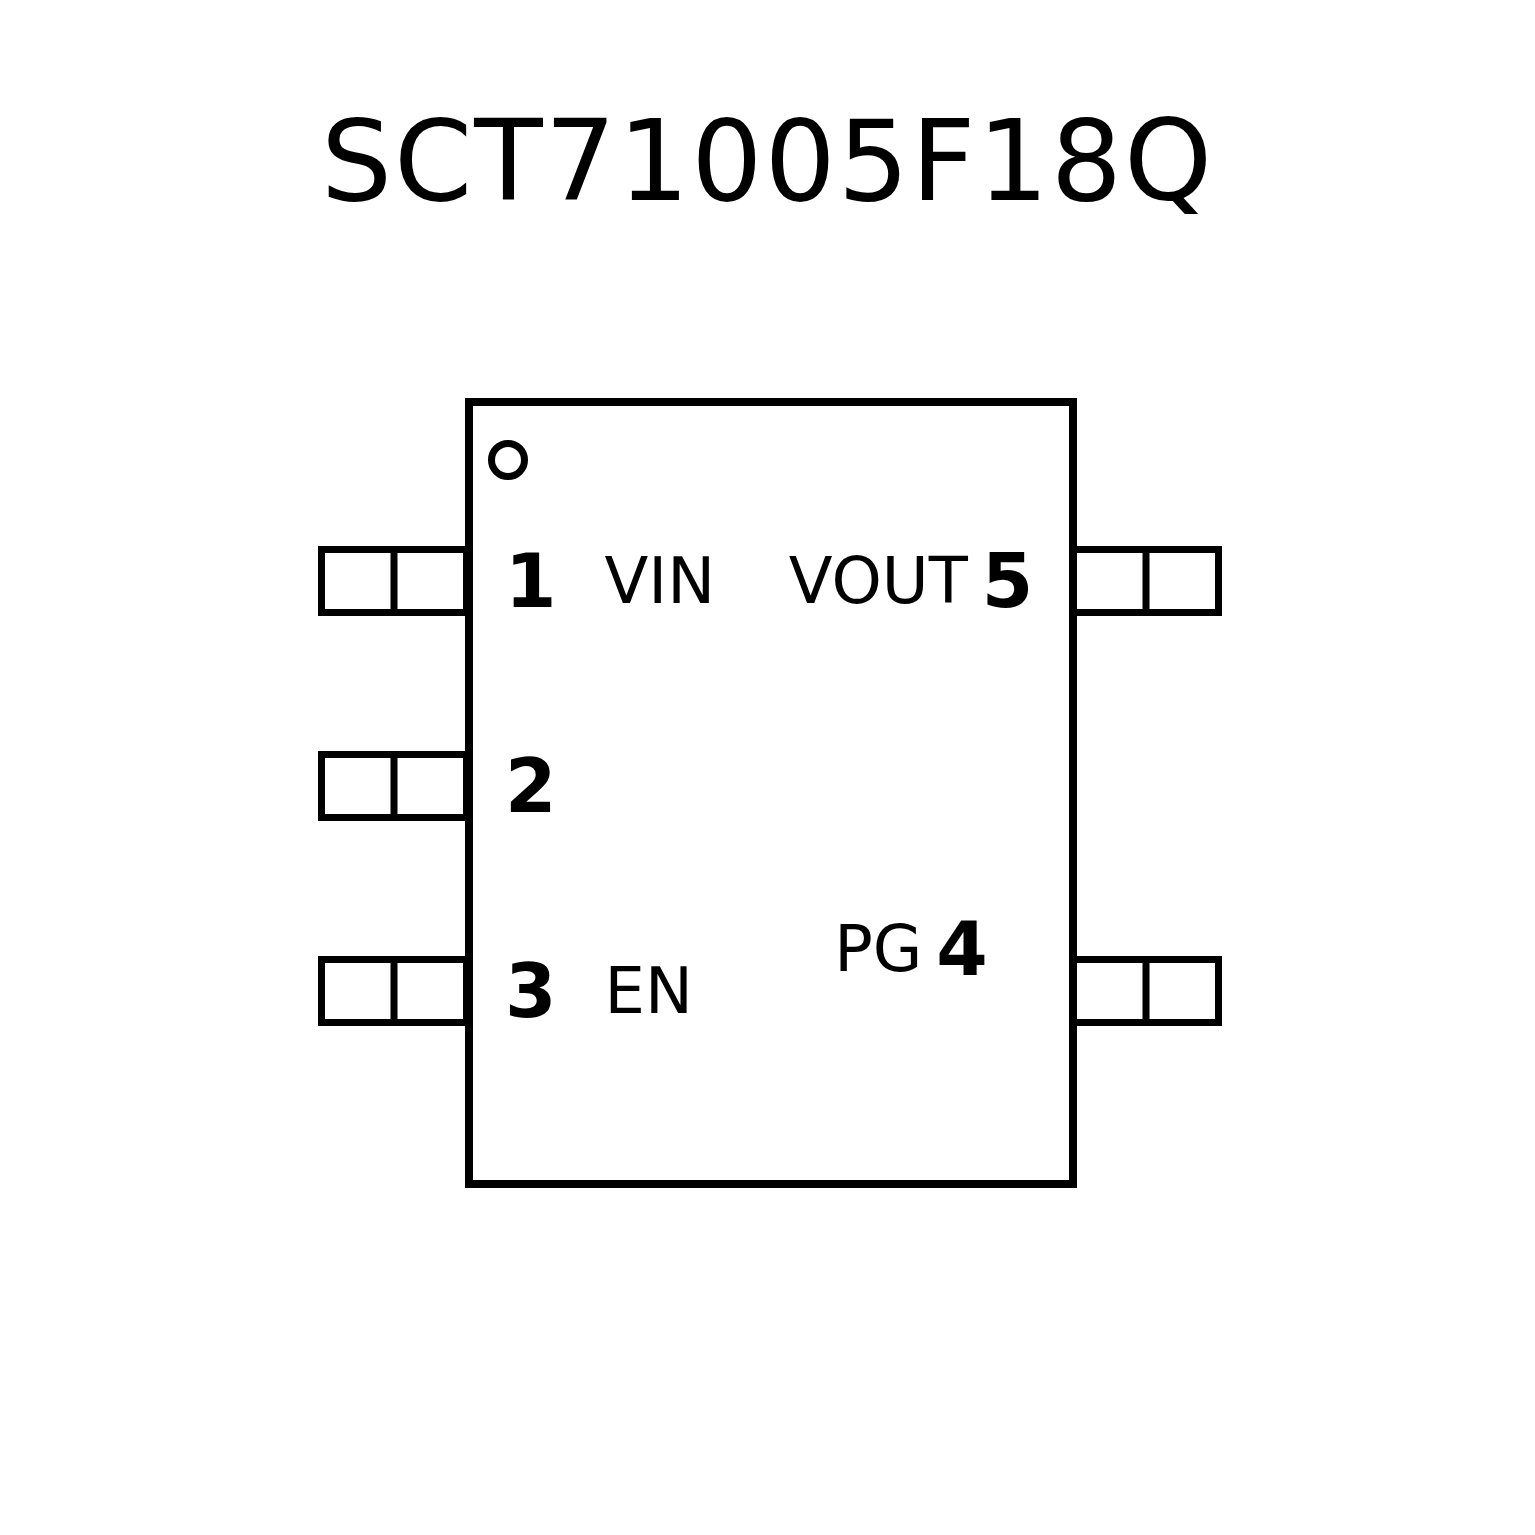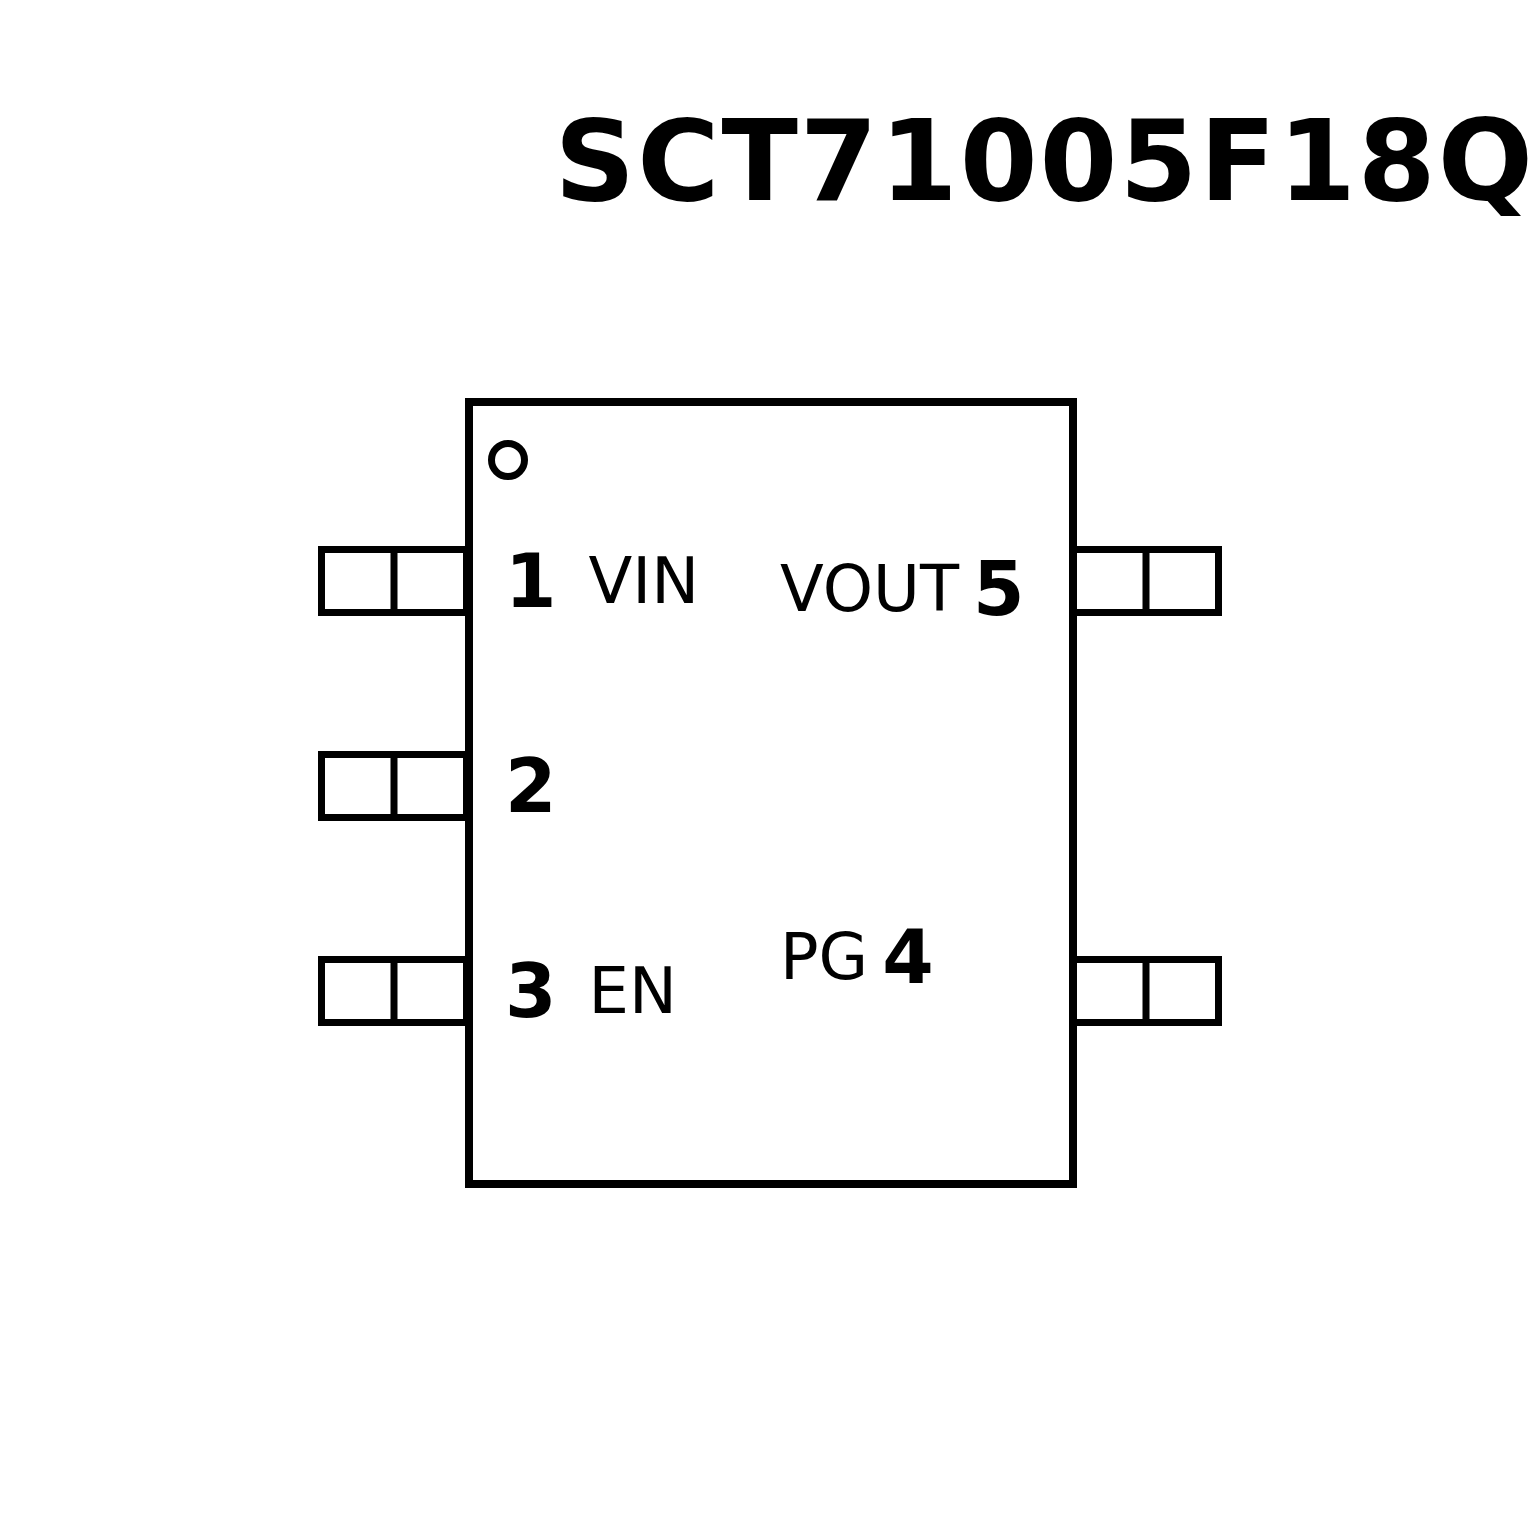--- a/index.html
+++ b/index.html
@@ -14,23 +14,23 @@
     height: 1535px;
     background: #ffffff;
     overflow: hidden;
   }
   .title {
     position: absolute;
     top: 96px;
     left: 0;
     width: 100%;
     margin: 0;
-    text-align: right;
+    text-align: center;
     font-size: 112px;
-    font-weight: bold;
+    font-weight: normal;
     letter-spacing: 2px;
     color: #000000;
   }
   .chip-body {
     position: absolute;
     left: 465px;
     top: 398px;
     width: 612px;
     height: 790px;
     border: 8px solid #000000;
@@ -73,34 +73,33 @@
     display: flex;
     align-items: center;
     color: #000000;
     white-space: nowrap;
     z-index: 2;
   }
   .label-row.left-side { left: 505px; }
   .label-row.right-side {
     left: 780px;
     width: 262px;
-    justify-content: flex-start;
-    margin-top: 8px;
+    justify-content: center;
   }
   .pin-number {
     font-size: 74px;
     font-weight: bold;
     line-height: 82px;
   }
   .pin-name {
     font-size: 64px;
     font-weight: normal;
     line-height: 82px;
   }
-  .left-side .pin-name  { margin-left: 32px; }
+  .left-side .pin-name  { margin-left: 48px; }
   .right-side .pin-number { margin-left: 14px; }
 </style>
 </head>
 <body>
 
 <div class="page">
 
   <h1 class="title">SCT71005F18Q</h1>
 
   <div class="chip-body"></div>

